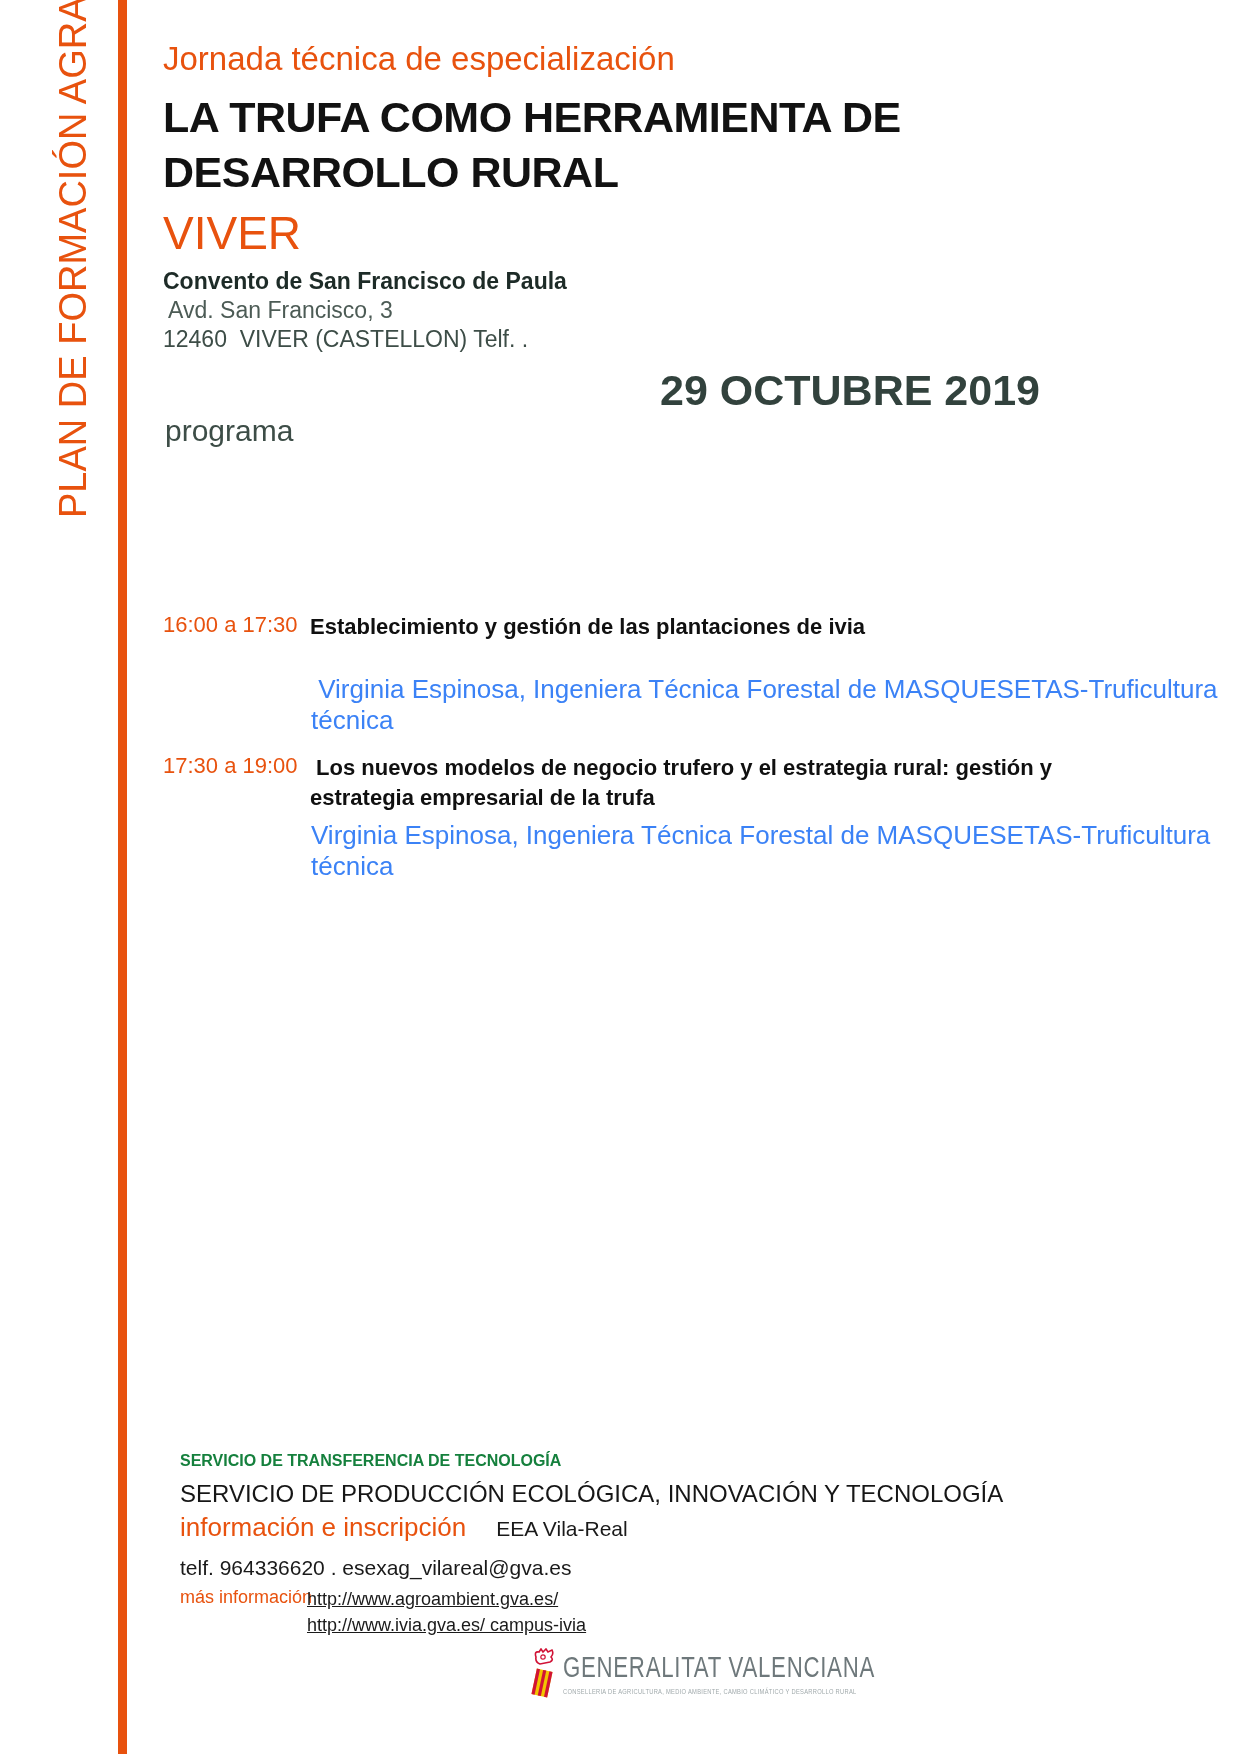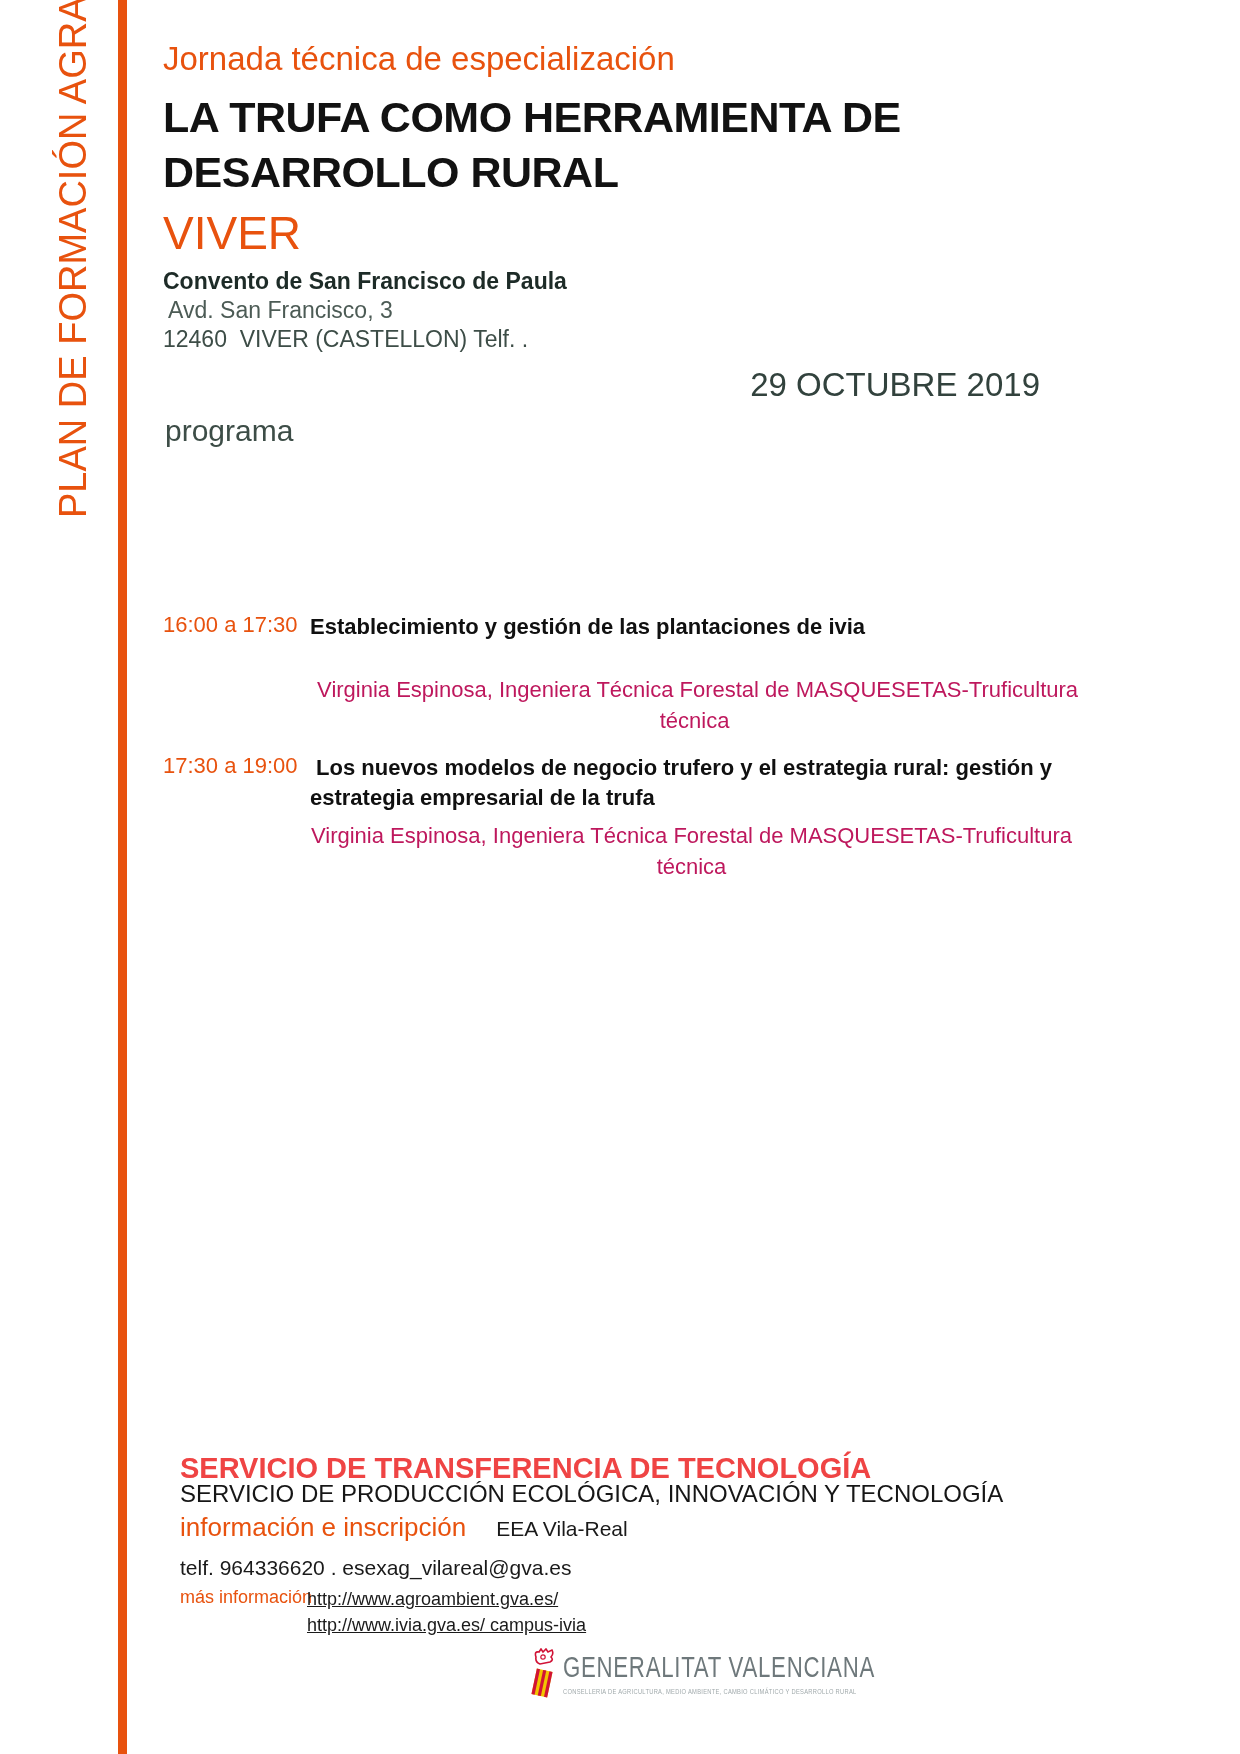--- a/index.html
+++ b/index.html
@@ -24,28 +24,28 @@
     writing-mode:vertical-rl;transform:rotate(180deg);
     font-size:38px;color:var(--accent);white-space:nowrap;line-height:46px;
   }
   .kicker{left:163px;top:40px;font-size:33px;color:var(--accent);}
   .main-title{left:163px;top:90px;margin:0;font-size:43px;font-weight:bold;
     line-height:55px;color:var(--ink);letter-spacing:-0.5px;}
   .city{left:163px;top:206px;font-size:46px;color:var(--accent);}
   .venue{left:163px;top:268px;font-size:23px;font-weight:bold;color:#1d2b27;}
   .addr1{left:163px;top:297px;font-size:23px;color:var(--muted);}
   .addr2{left:163px;top:326px;font-size:23px;color:#3d4d47;}
-  .date{right:200px;top:366px;font-size:33px;font-weight:normal;color:var(--dark-muted);}
+  .date{right:200px;top:366px;font-size:43px;font-weight:bold;color:var(--dark-muted);}
   .programa{left:165px;top:414px;font-size:30px;color:#3d4d47;}
   .session{left:0;width:1240px;}
   .session .time{position:absolute;left:163px;top:0;font-size:22px;color:var(--accent);}
   .session .stitle{position:absolute;left:310px;top:0;font-size:22px;font-weight:bold;
     color:#101010;line-height:30px;}
-  .speaker{left:311px;font-size:22px;color:#be185d;line-height:31px;text-align:center;}
-  .svc1{left:180px;top:1452px;font-size:29px;font-weight:bold;color:#ef4444;}
+  .speaker{left:311px;font-size:26px;color:#3b82f6;line-height:31px;}
+  .svc1{left:180px;top:1452px;font-size:16px;font-weight:bold;color:#15803d;}
   .svc2{left:180px;top:1480px;font-size:24px;color:#161616;}
   .inforow{left:180px;top:1512px;}
   .info-label{font-size:26px;color:var(--accent);margin-right:30px;}
   .info-value{font-size:21px;color:#1a1a1a;}
   .contact{left:180px;top:1548px;font-size:21px;color:#1a1a1a;margin-top:8px;}
   .moreinfo-label{left:180px;top:1587px;font-size:18px;color:var(--accent);}
   .links{left:307px;top:1586px;font-size:18px;color:#1a1a1a;line-height:26px;text-decoration:underline;}
   .links div{cursor:pointer;}
   .logo-emblem{left:531px;top:1648px;}
   .logo-brand{left:563px;top:1650px;font-size:30px;color:var(--logo-gray);

